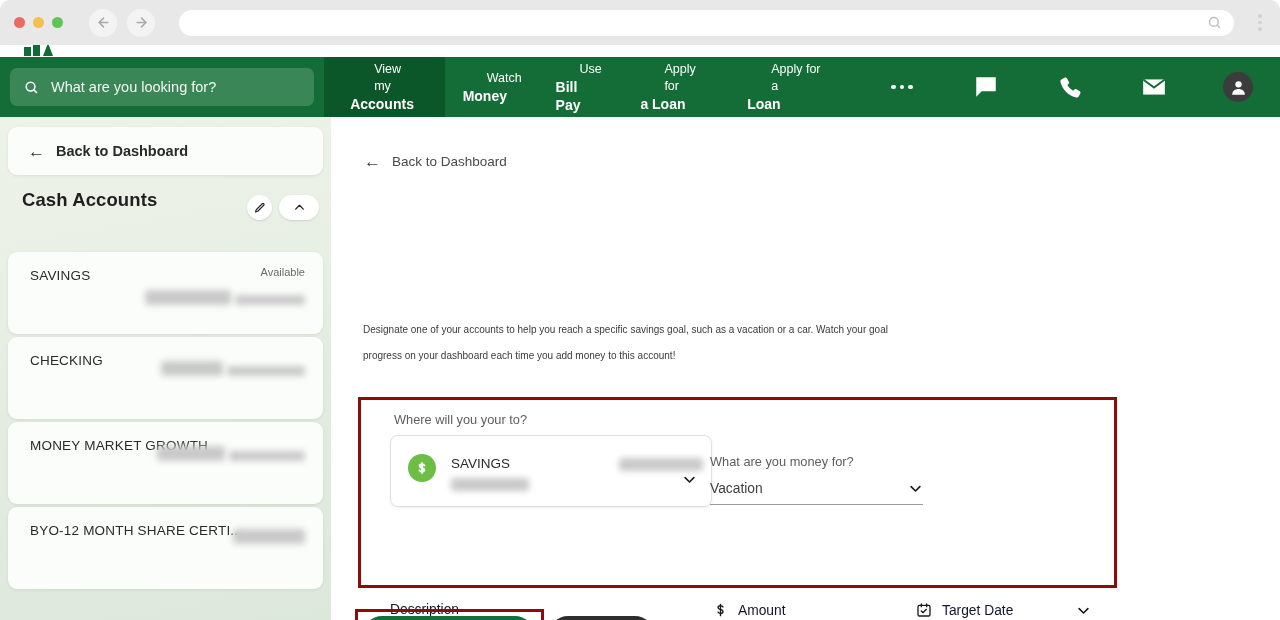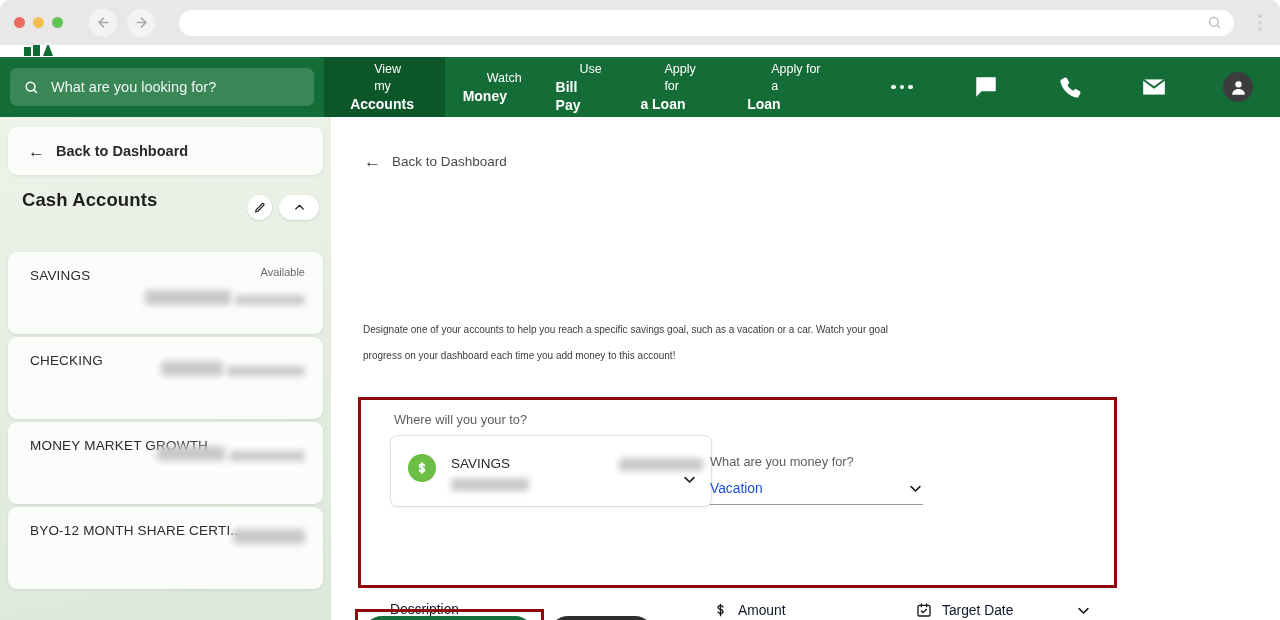--- a/index.html
+++ b/index.html
@@ -155,21 +155,21 @@
     border-radius: 50%; background: #6cbe45; display: flex; align-items: center; justify-content: center;
   }
   .acct-select .nm { position: absolute; left: 60px; top: 20px; font-size: 13.5px; color: #2b2b2b; }
   .acct-select .chev { position: absolute; right: 14px; top: 36px; }
 
   .saving-for { position: absolute; left: 352px; top: 55px; width: 213px; }
   .saving-for .val {
     margin-top: 11px; border-bottom: 1.5px solid #9b9b9b; padding-bottom: 8px;
     display: flex; align-items: center; justify-content: space-between;
   }
-  .saving-for .val span { font-size: 13.8px; color: #1d4ed8; text-align: right; }
+  .saving-for .val span { font-size: 13.8px; color: #404040; text-align: right; }
 
   .underline-field {
     position: absolute; border-bottom: 1.5px solid #d2d2d2; padding-bottom: 8px;
     display: flex; align-items: center; gap: 10px;
   }
   .underline-field .ph { font-size: 13.8px; color: #0f172a; }
   #f-desc { left: 32px; top: 205px; width: 325px; }
   #f-amount { left: 355px; top: 205px; width: 186px; }
   #f-date { left: 558px; top: 205px; width: 175px; justify-content: flex-start; }
   #f-date .chev-wrap { margin-left: auto; }

